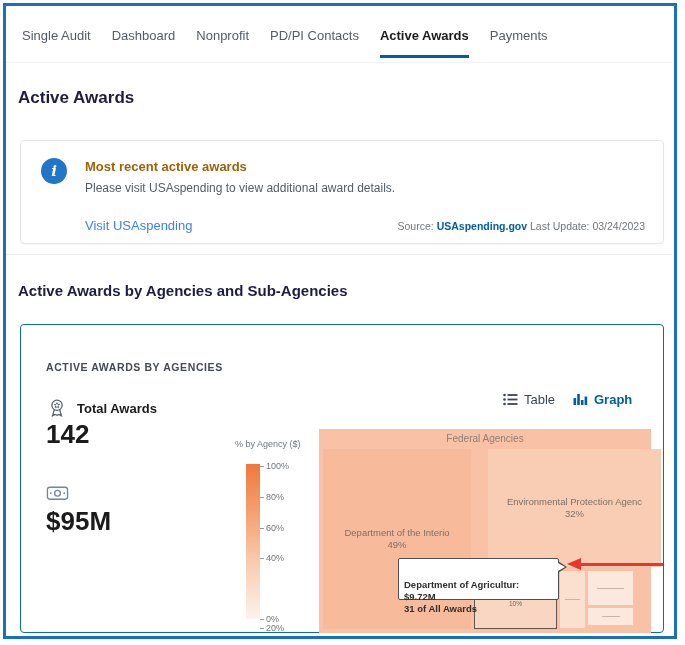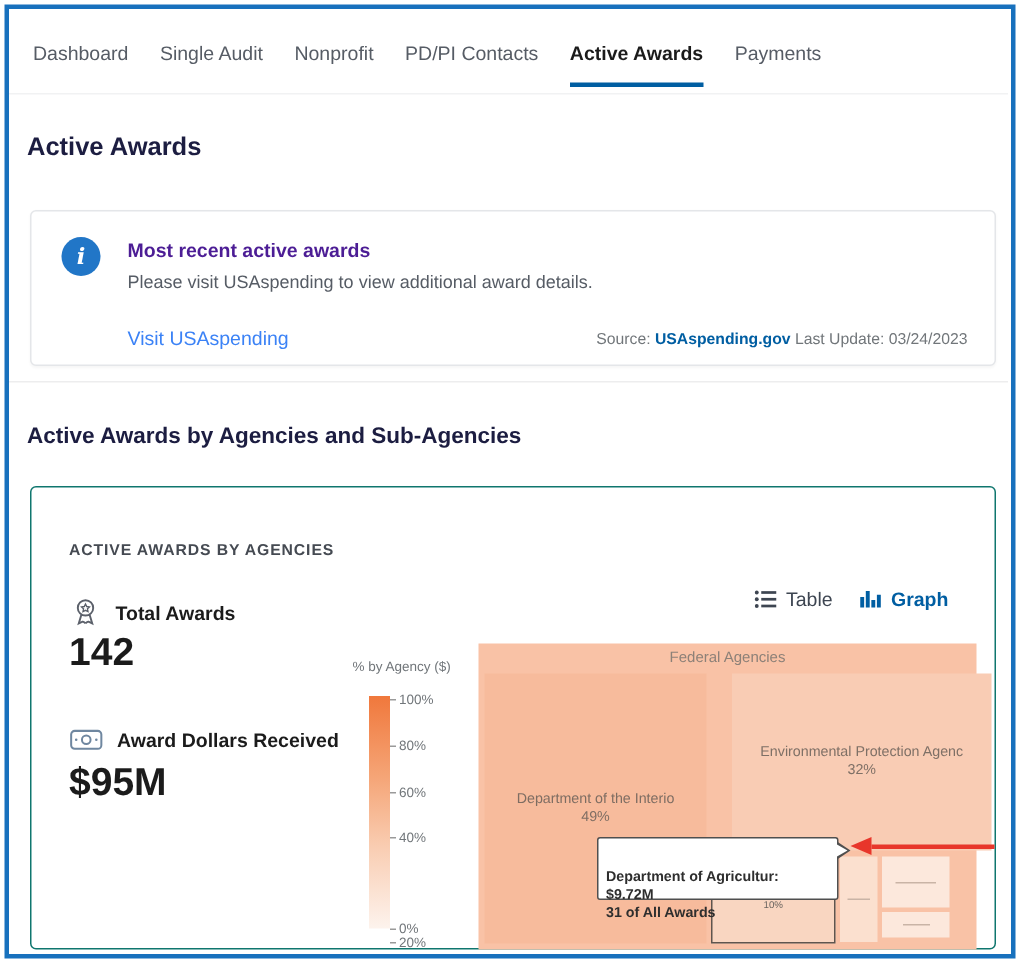--- a/index.html
+++ b/index.html
@@ -13,21 +13,21 @@
   .tab { font-size:13px; color:#565c65; padding-bottom:12px; border-bottom:3px solid transparent; cursor:pointer; white-space:nowrap; }
   .tab.active { color:#1b1b1b; font-weight:bold; border-bottom-color:#005ea2; }
   .tabs-line { position:absolute; left:0; width:666px; top:56px; height:1px; background:#f1f2f3; }
 
   
   .page-title { position:absolute; left:12px; top:82px; font-size:17px; font-weight:bold; color:#1c1d41; }
 
   
   .banner { position:absolute; left:14px; top:134px; width:644px; height:104px; background:#fff; border:1px solid #e4e6e9; border-radius:4px; box-shadow:0 1px 2px rgba(0,0,0,0.04); }
   .info-icon { position:absolute; left:20px; top:17px; width:26px; height:26px; border-radius:50%; background:#2176c7; color:#fff; font-family:"DejaVu Serif", serif; font-style:italic; font-weight:bold; font-size:15px; display:flex; align-items:center; justify-content:center; }
-  .banner-title { position:absolute; left:64px; top:18px; font-size:13px; font-weight:bold; color:#4c1d95; }
+  .banner-title { position:absolute; left:64px; top:18px; font-size:13px; font-weight:bold; color:#a16207; }
   .banner-desc { position:absolute; left:64px; top:40px; font-size:12px; color:#565c65; }
   .banner-link { position:absolute; left:64px; top:77px; font-size:13px; font-weight:normal; color:#3b82f6; cursor:pointer; }
   .banner-source { position:absolute; right:18px; top:79px; font-size:10.5px; color:#71767a; }
   .banner-source .src-link { color:#005ea2; font-weight:bold; cursor:pointer; }
 
   .divider { position:absolute; left:0; top:248px; width:666px; height:1px; background:#ededee; }
 
   
   .section-title { position:absolute; left:12px; top:276px; font-size:15px; font-weight:bold; color:#1c1d41; }
 
@@ -75,22 +75,22 @@
 
   .icon-svg { display:block; }
 </style>
 </head>
 <body>
 
 <div class="screen">
   <div class="frame">
 
     <div class="tabs">
+      <div class="tab">Single Audit</div>
       <div class="tab">Dashboard</div>
-      <div class="tab">Single Audit</div>
       <div class="tab">Nonprofit</div>
       <div class="tab">PD/PI Contacts</div>
       <div class="tab active">Active Awards</div>
       <div class="tab">Payments</div>
     </div>
     <div class="tabs-line"></div>
 
     <div class="page-title">Active Awards</div>
 
     <div class="banner">
@@ -117,21 +117,20 @@
         <span class="stat-label">Total Awards</span>
       </div>
       <div class="stat-value" style="top:94px;">142</div>
 
       <div class="stat-label-row" style="top:159px;">
         <svg class="icon-svg" width="23" height="18" viewBox="0 0 24 18" fill="none" stroke="#6f87a0" stroke-width="1.4">
           <rect x="1.5" y="3" width="21" height="12.5" rx="2.5"></rect>
           <circle cx="12" cy="9.2" r="3"></circle>
           <path d="M5 9.2 h0.01 M19 9.2 h0.01" stroke-linecap="round" stroke-width="1.8"></path>
         </svg>
-        <span class="stat-label">Award Dollars Received</span>
       </div>
       <div class="stat-value" style="top:181px;">$95M</div>
 
       <div class="legend-label">% by Agency ($)</div>
       <div class="legend-bar"></div>
       <div class="legend-tick" style="top:141px;">
           <span>100%</span>
         </div>
       <div class="legend-tick" style="top:172px;">
           <span>80%</span>

